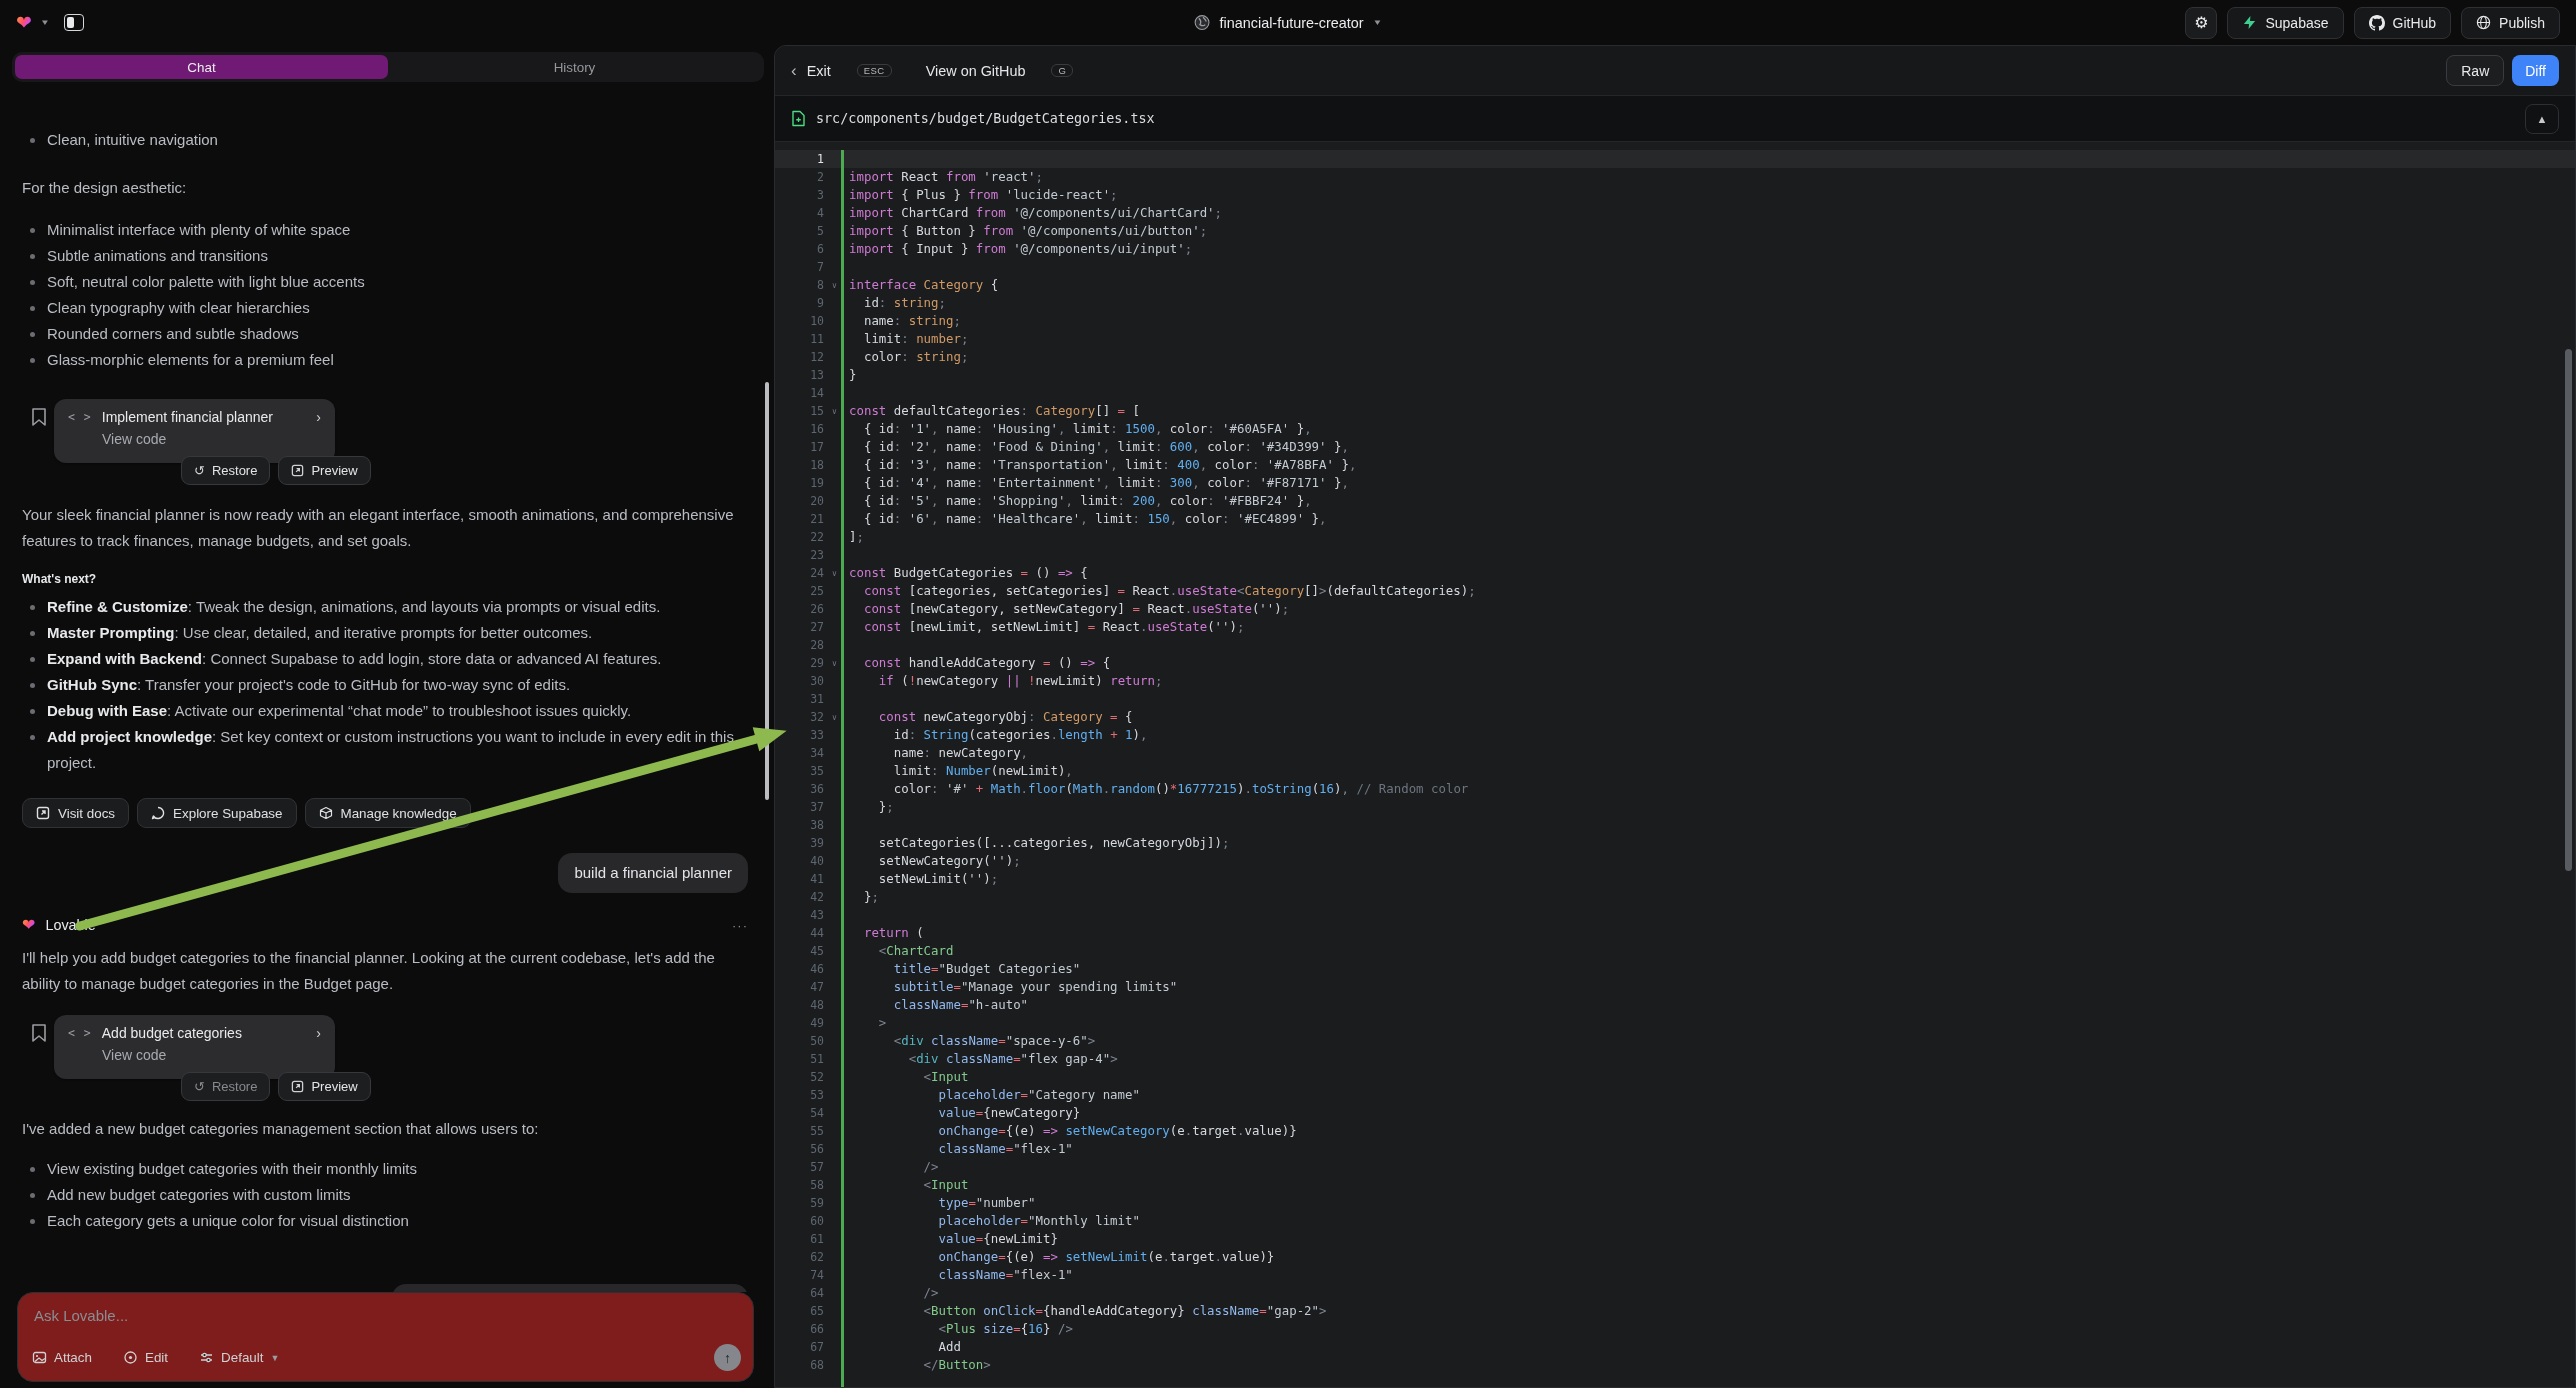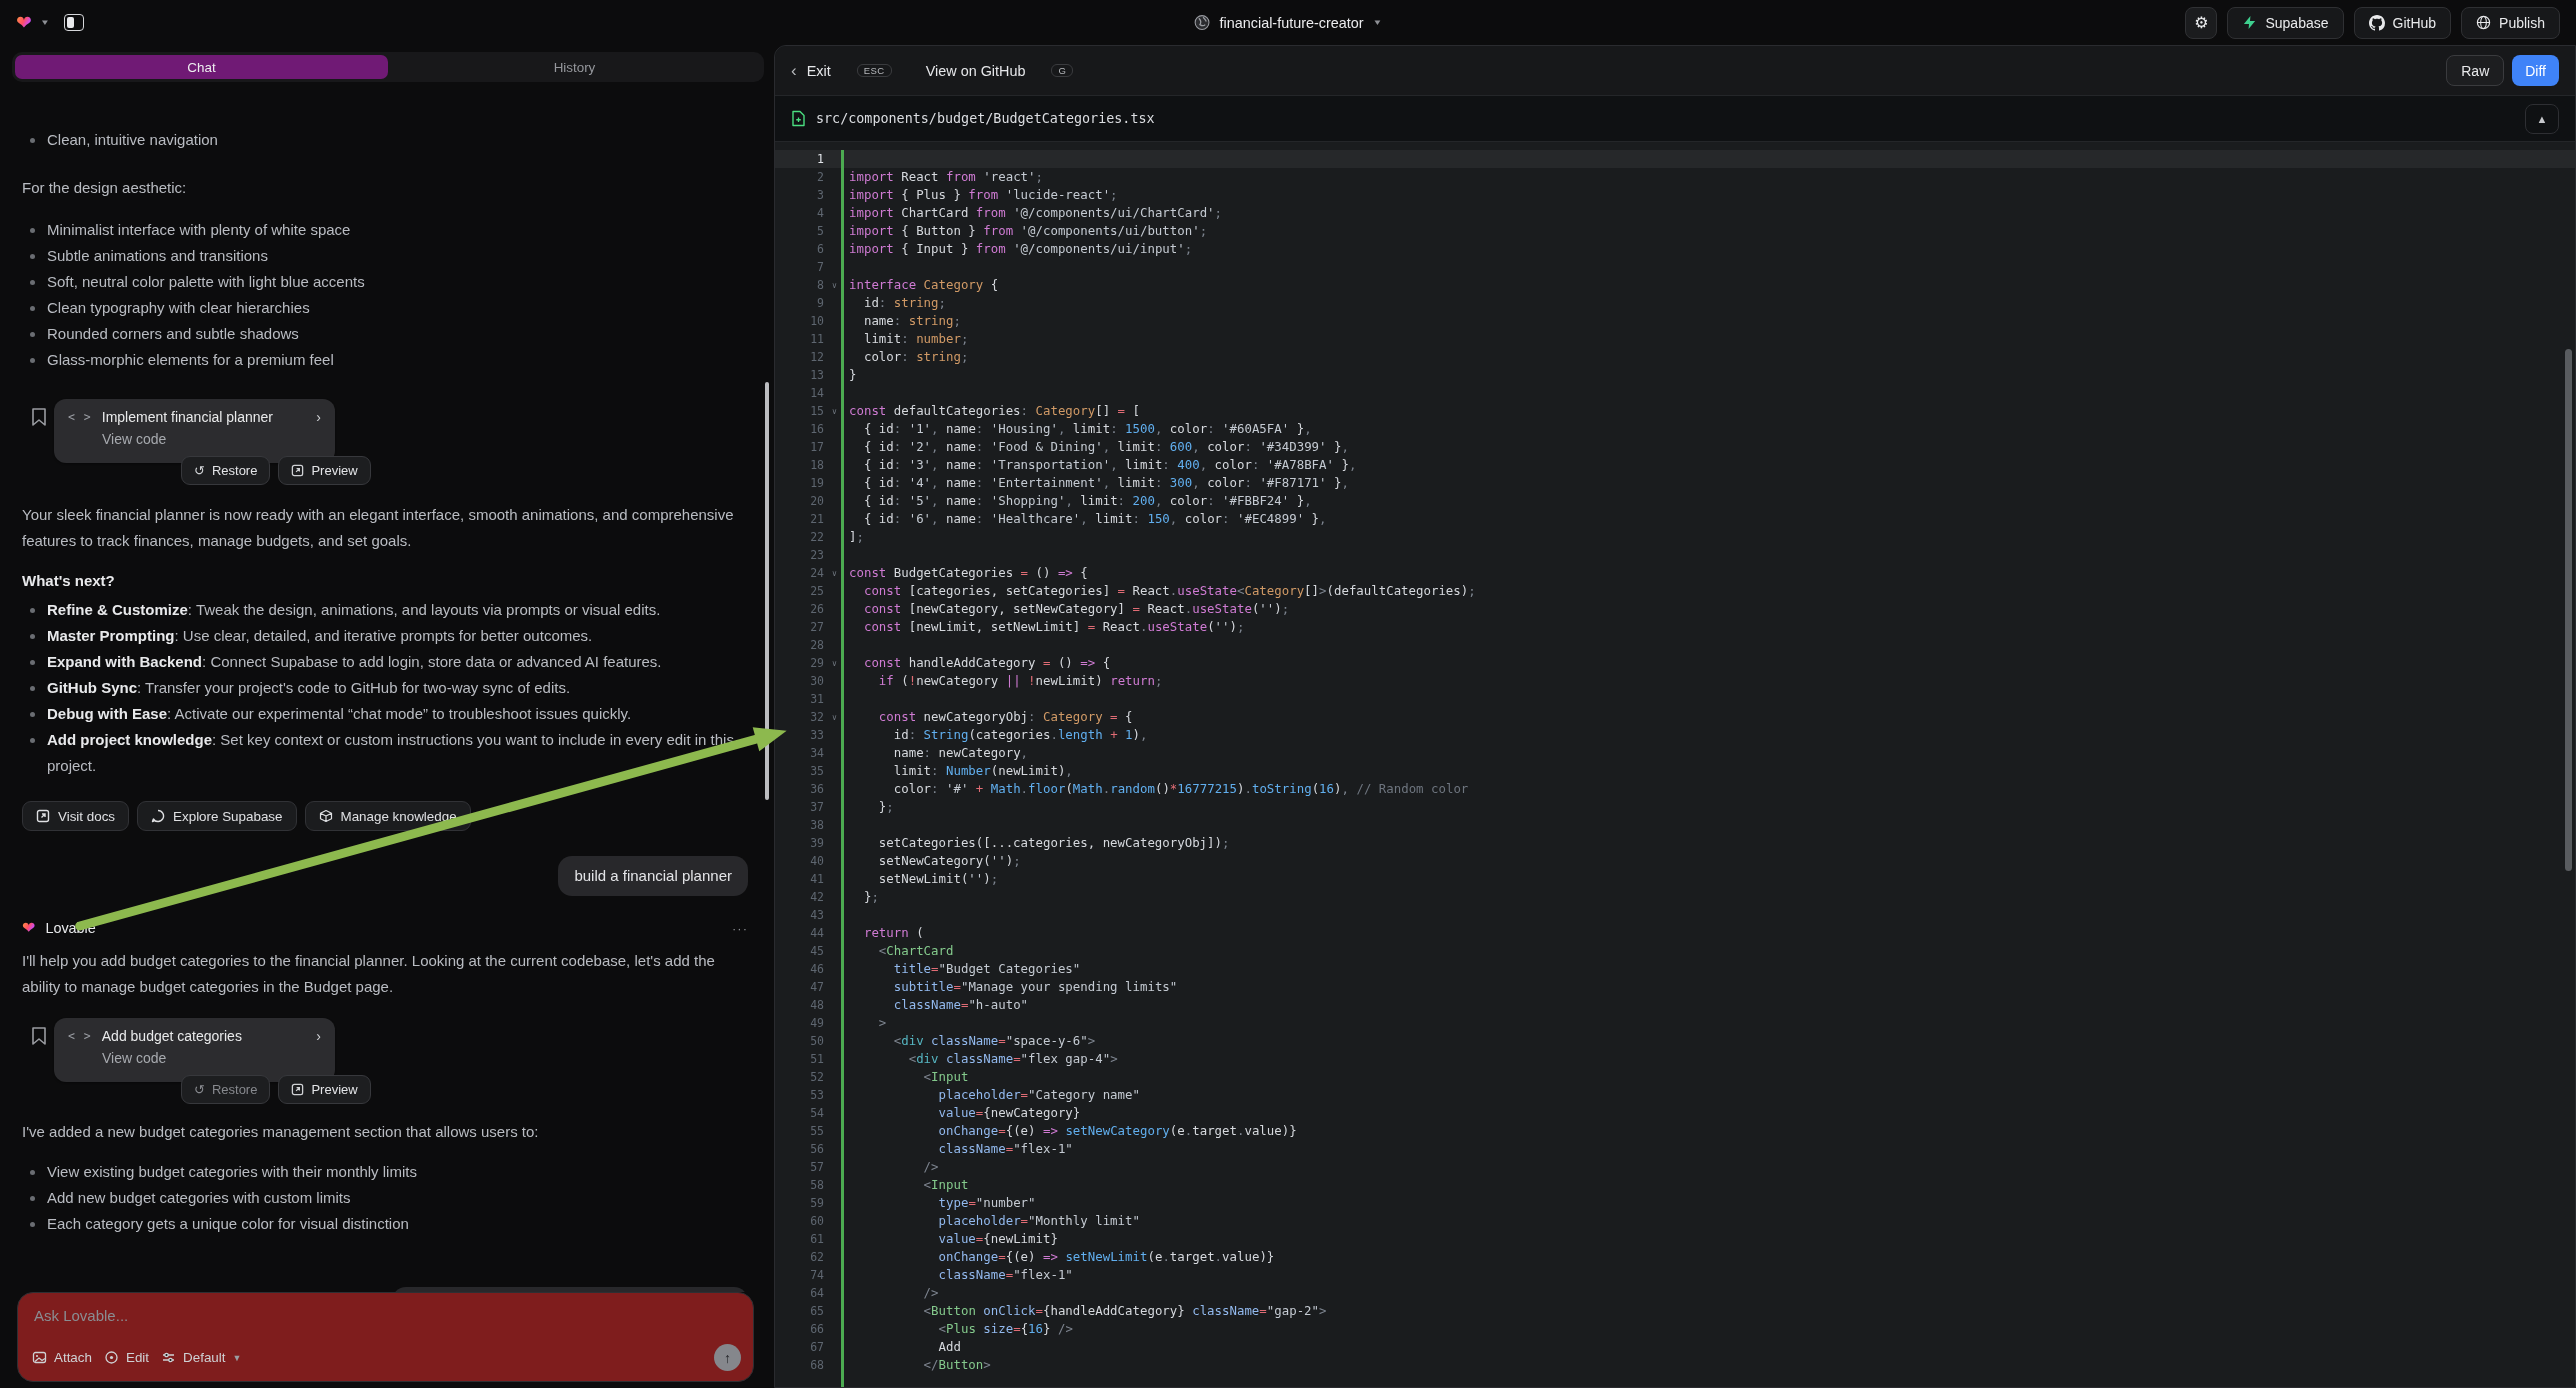--- a/index.html
+++ b/index.html
@@ -28,21 +28,21 @@
   .tabs { margin:7px 10px 0 12px; height:30px; background:#18181a; border-radius:10px; padding:3px; display:flex; }
   .tab { flex:1; display:flex; align-items:center; justify-content:center; font-size:13.4px; color:#95979c; border-radius:7px; }
   .tab.active { background:#701a75; color:#ededef; }
   .chat-scroll { position:absolute; top:80px; left:0; right:8px; bottom:96px; padding:0 18px 0 22px;
                  overflow:hidden; font-size:15px; color:#b9bcc2; }
   ul.blist { list-style:none; }
   ul.blist li { display:flex; align-items:flex-start; line-height:26px; }
   .dot { width:5px; height:5px; border-radius:50%; background:#6a6d72; margin:11px 12px 0 8px; flex:none; }
   ul.blist b { color:#e8e9eb; font-weight:bold; }
   .para { line-height:26px; color:#b9bcc2; }
-  .h-bold { color:#e9eaec; font-weight:bold; font-size:15px; }
+  .h-bold { color:#e9eaec; font-weight:bold; font-size:12px; }
 
   .version-wrap { position:relative; display:flex; gap:6px; padding-left:8px; margin-top:26px; height:64px; margin-bottom:39px; }
   .bookmark { margin-top:8px; flex:none; }
   .vcard { width:281px; background:#2c2c2f; border-radius:12px; padding:10px 14px; box-shadow:0 1px 2px rgba(0,0,0,.4); }
   .vcard .row1 { display:flex; align-items:center; gap:10px; }
   .code-glyph { color:#9a9da3; font-family:"DejaVu Sans Mono",monospace; font-size:11.5px; letter-spacing:1px; }
   .vtitle { color:#e9eaeb; font-size:14px; }
   .vchev { margin-left:auto; color:#cfd1d5; font-size:14px; }
   .vlink { margin-left:34px; margin-top:6px; color:#a7aaaf; font-size:14px; }
   .pills { position:absolute; left:159px; top:57px; display:flex; gap:8px; z-index:5; }
@@ -58,21 +58,21 @@
   .bubble { background:#28282b; border-radius:14px; padding:10px 16px; color:#e3e4e7; font-size:15px; line-height:20px; }
   .lovable-row { display:flex; align-items:center; gap:10px; margin-top:24px; }
   .lv-name { color:#e9eaec; font-size:14.4px; }
   .lv-dots { margin-left:auto; color:#8c8e93; font-size:13px; letter-spacing:1px; }
 
   .composer { position:absolute; left:17px; right:20px; bottom:6px; height:90px; background:#7f1d1d;
               border:1px solid #2e2f33; border-radius:16px; padding:14px 16px 10px; }
   .composer textarea { width:100%; background:transparent; border:none; outline:none; resize:none; color:#dfe1e4;
                        font-family:"Liberation Sans",sans-serif; font-size:15px; height:34px; }
   .composer textarea::placeholder { color:#8a8d92; }
-  .comp-row { position:absolute; left:14px; right:12px; bottom:10px; display:flex; align-items:center; gap:12px; }
+  .comp-row { position:absolute; left:14px; right:12px; bottom:10px; display:flex; align-items:center; gap:31px; }
   .comp-item { display:flex; align-items:center; gap:7px; color:#cfd1d4; font-size:13.4px; }
   .send { margin-left:auto; width:27px; height:27px; border-radius:50%; background:#85878c; display:flex;
           align-items:center; justify-content:center; color:#222327; font-size:14px; font-weight:bold; }
   .chat-sb { position:absolute; right:5px; top:337px; width:4px; height:418px; background:#bcbdc0; border-radius:2px; }
 
   
   .codepanel { position:absolute; left:774px; top:45px; right:0; bottom:0; background:#1a1c1e;
                border:1px solid #2a2b2f; border-radius:12px 0 0 0; display:flex; flex-direction:column; overflow:hidden; }
   .code-header { height:49px; background:#17181a; display:flex; align-items:center; padding:0 16px; flex:none; }
   .hdr-chev { color:#b7b9bd; font-size:17px; margin-right:10px; }

